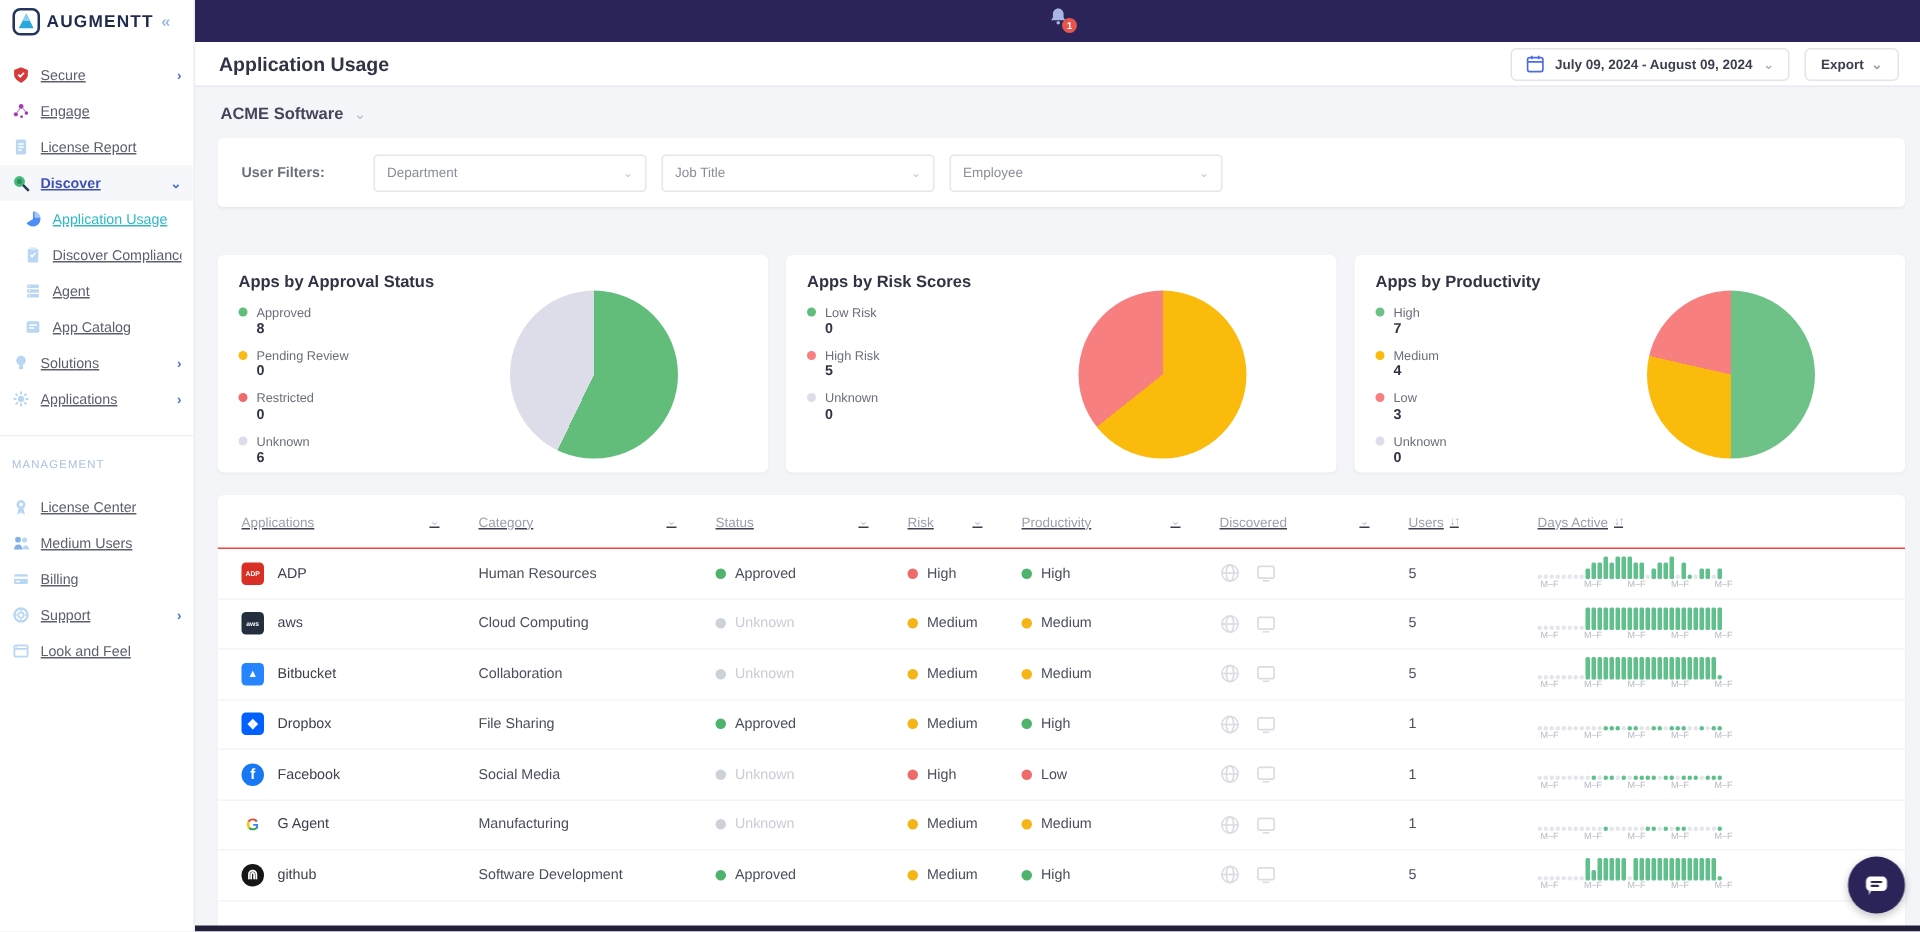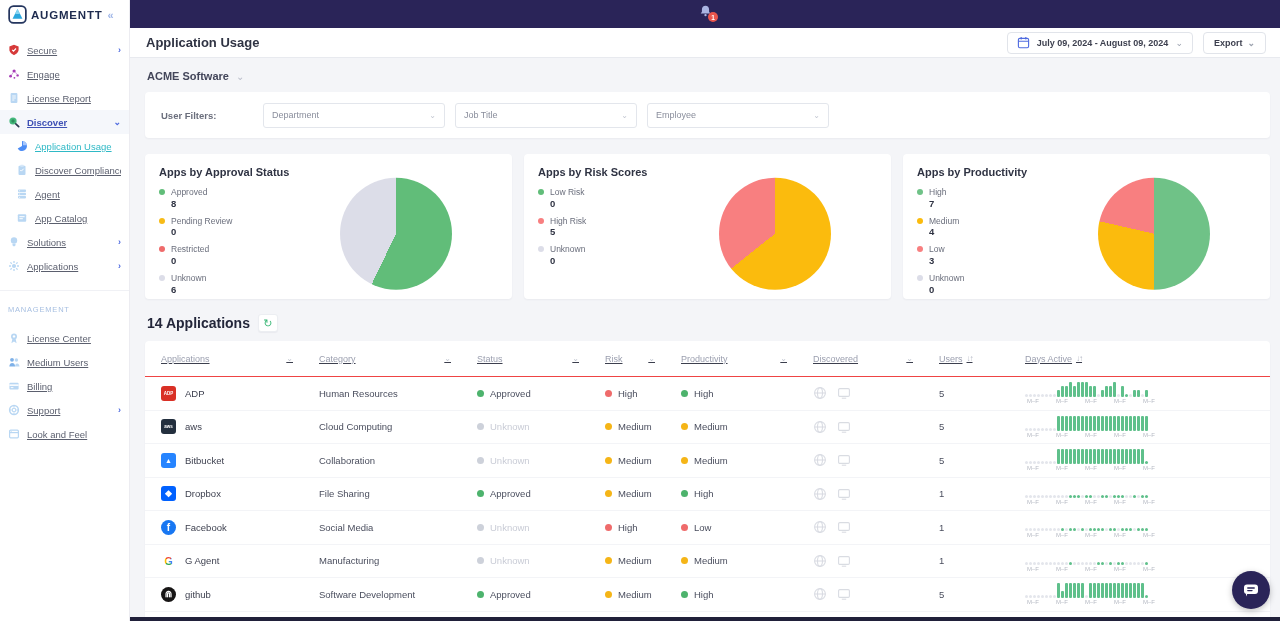--- a/index.html
+++ b/index.html
@@ -40,21 +40,21 @@
   .datebox{display:flex;align-items:center;gap:7px;border:1px solid #e1e4ea;border-radius:4px;background:#fff;height:22px;padding:0 9px;cursor:pointer;}
   .datebox .dt{font-size:9px;font-weight:700;color:#3c3f4e;}
   .datebox .chev,.exportbtn .chev{font-size:9px;color:#9aa0ad;}
   .exportbtn{display:flex;align-items:center;gap:5px;border:1px solid #e1e4ea;border-radius:4px;background:#fff;height:22px;padding:0 10px;font-size:9px;font-weight:700;color:#3c3f4e;cursor:pointer;}
 
   .content{flex:1;padding:10px 10px 0 15px;overflow:hidden;display:flex;flex-direction:column;}
   .org-row{display:flex;align-items:center;gap:7px;padding:2px 0 10px 2px;}
   .org-name{font-size:11px;font-weight:700;color:#43465a;cursor:pointer;}
   .org-chev{color:#b9bdc9;font-size:10px;cursor:pointer;}
 
-  .filter-card{background:#fff;border-radius:4px;box-shadow:0 1px 2px rgba(40,40,70,.05);height:46px;display:flex;align-items:center;padding:0 16px;gap:14px;margin-bottom:16px;}
+  .filter-card{background:#fff;border-radius:4px;box-shadow:0 1px 2px rgba(40,40,70,.05);height:46px;display:flex;align-items:center;padding:0 16px;gap:0;margin-bottom:32px;}
   .filter-label{font-size:9.5px;font-weight:700;color:#6a6e7c;width:88px;}
   .fselect{width:182px;height:25px;border:1px solid #e3e6ec;border-radius:3px;display:flex;align-items:center;justify-content:space-between;padding:0 8px;font-size:9px;color:#8a8e9c;cursor:pointer;background:#fff;}
   .fselect .chev{color:#c3c7d1;font-size:8px;}
 
   .cards{display:flex;gap:12px;margin-bottom:15px;}
   .card{flex:1;background:#fff;border-radius:4px;box-shadow:0 1px 2px rgba(40,40,70,.05);height:145px;position:relative;padding:12px 14px;}
   .card-title{font-size:11px;font-weight:700;color:#2f3343;margin-bottom:9px;}
   .legend{display:flex;flex-direction:column;gap:7px;}
   .leg-item{display:flex;gap:6px;align-items:flex-start;}
   .leg-dot{width:6px;height:6px;border-radius:50%;margin-top:2px;flex:none;}
@@ -449,24 +449,20 @@
                 <span>
                   <div class="leg-lbl">Unknown</div>
                   <div class="leg-val">0</div>
                 </span>
               </div>
             </div>
             <div class="pie" style="background: conic-gradient(rgb(111, 194, 135) 0deg, rgb(111, 194, 135) 180deg, rgb(251, 187, 13) 180deg, rgb(251, 187, 13) 282.857deg, rgb(248, 127, 128) 282.857deg, rgb(248, 127, 128) 360deg);"></div>
           </div>
         </div>
 
-      <div class="apps-head">
-        <span class="apps-title">14 Applications</span>
-        <button class="refresh-btn">↻</button>
-      </div>
 
       <div class="table-card">
         <div class="t-grid t-header" id="t-header">
             <div class="th">
               <span>Applications</span>
               <span class="chev">⌄</span>
             </div>
             <div class="th">
               <span>Category</span>
               <span class="chev">⌄</span>

